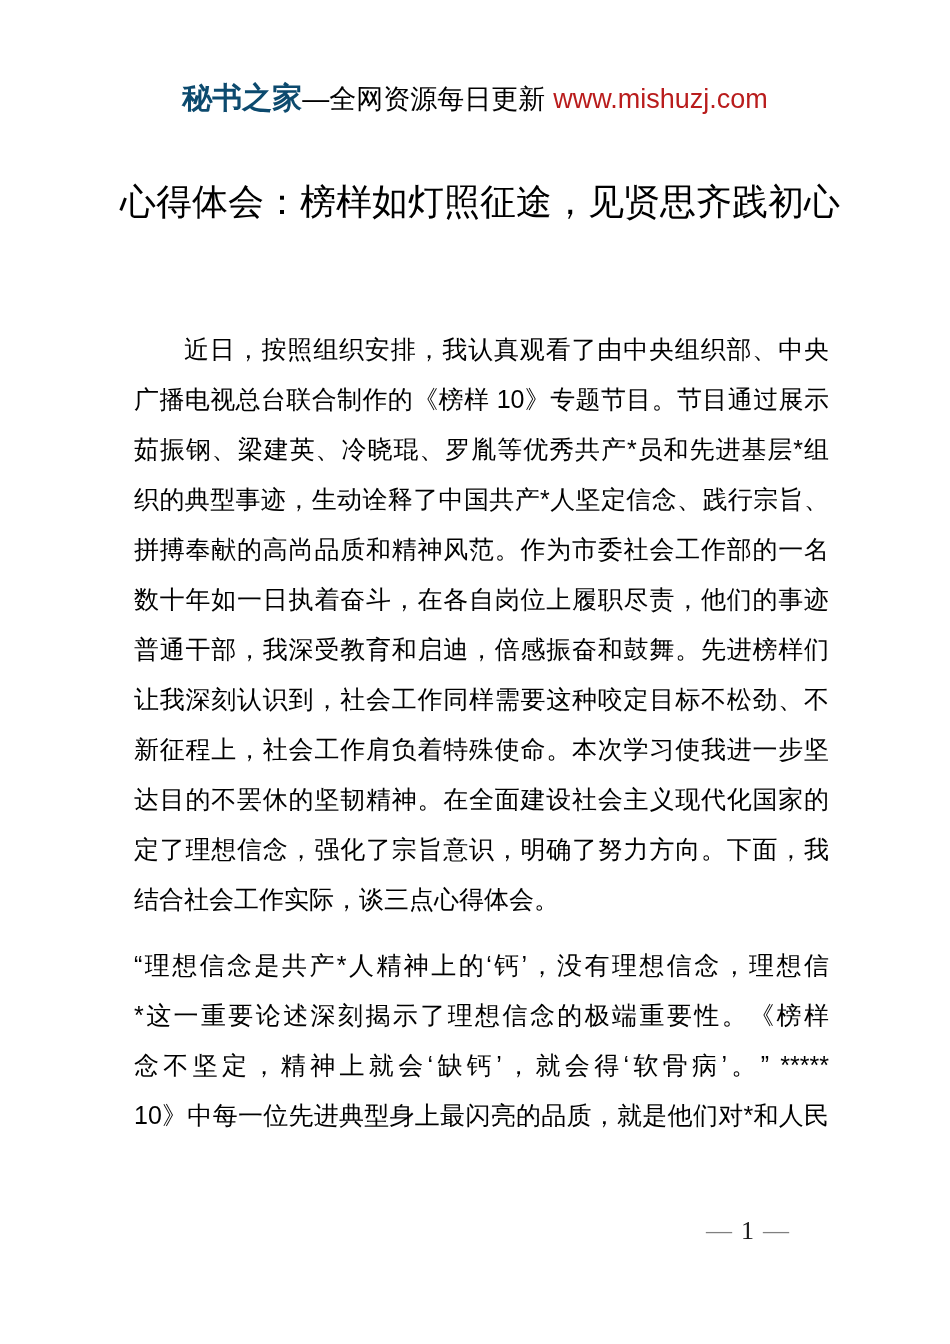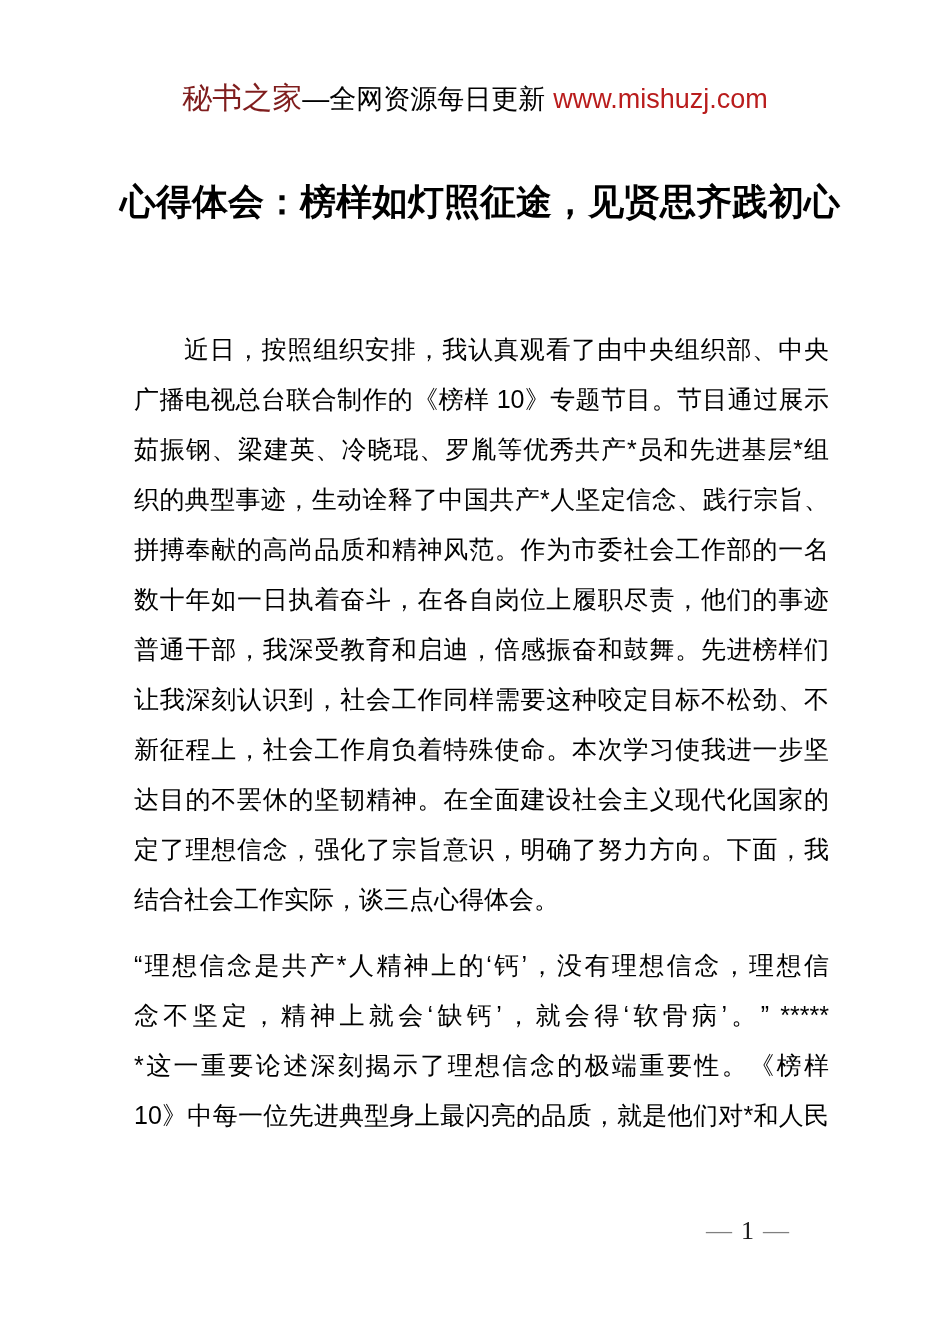--- a/index.html
+++ b/index.html
@@ -17,43 +17,43 @@
     position: absolute;
     top: 80px;
     left: 0;
     width: 100%;
     text-align: center;
     font-size: 27px;
     line-height: 36px;
     white-space: nowrap;
   }
   .site-name {
-    color: #7f1d1d;
-    font-weight: normal;
+    color: #0c4a6e;
+    font-weight: bold;
     font-size: 30px;
   }
   .site-tagline {
     color: #000000;
     margin-right: 8px;
   }
   .site-url {
     color: #b91c1c;
     text-decoration: none;
     cursor: pointer;
   }
   
   .doc-title {
     position: absolute;
     top: 176px;
     left: 110px;
     width: 740px;
     margin: 0;
     text-align: center;
     font-size: 36px;
-    font-weight: bold;
+    font-weight: normal;
     line-height: 52px;
     white-space: nowrap;
     color: #000000;
   }
   
   .doc-body {
     position: absolute;
     top: 308px;
     left: 118px;
     width: 727px;
@@ -108,22 +108,22 @@
       <div class="line">数十年如一日执着奋斗，在各自岗位上履职尽责，他们的事迹</div>
       <div class="line">普通干部，我深受教育和启迪，倍感振奋和鼓舞。先进榜样们</div>
       <div class="line">让我深刻认识到，社会工作同样需要这种咬定目标不松劲、不</div>
       <div class="line">新征程上，社会工作肩负着特殊使命。本次学习使我进一步坚</div>
       <div class="line">达目的不罢休的坚韧精神。在全面建设社会主义现代化国家的</div>
       <div class="line">定了理想信念，强化了宗旨意识，明确了努力方向。下面，我</div>
       <div class="line no-justify">结合社会工作实际，谈三点心得体会。</div>
     </div>
     <div class="para para-2">
       <div class="line">“理想信念是共产*人精神上的‘钙’，没有理想信念，理想信</div>
+      <div class="line">*这一重要论述深刻揭示了理想信念的极端重要性。《榜样</div>
       <div class="line">念不坚定，精神上就会‘缺钙’，就会得‘软骨病’。” *****</div>
-      <div class="line">*这一重要论述深刻揭示了理想信念的极端重要性。《榜样</div>
       <div class="line">10》中每一位先进典型身上最闪亮的品质，就是他们对*和人民</div>
     </div>
   </div>
 
   <div class="page-num">
     <span class="dash">—</span><span class="num">1</span><span class="dash">—</span>
   </div>
 
 </div>
 

